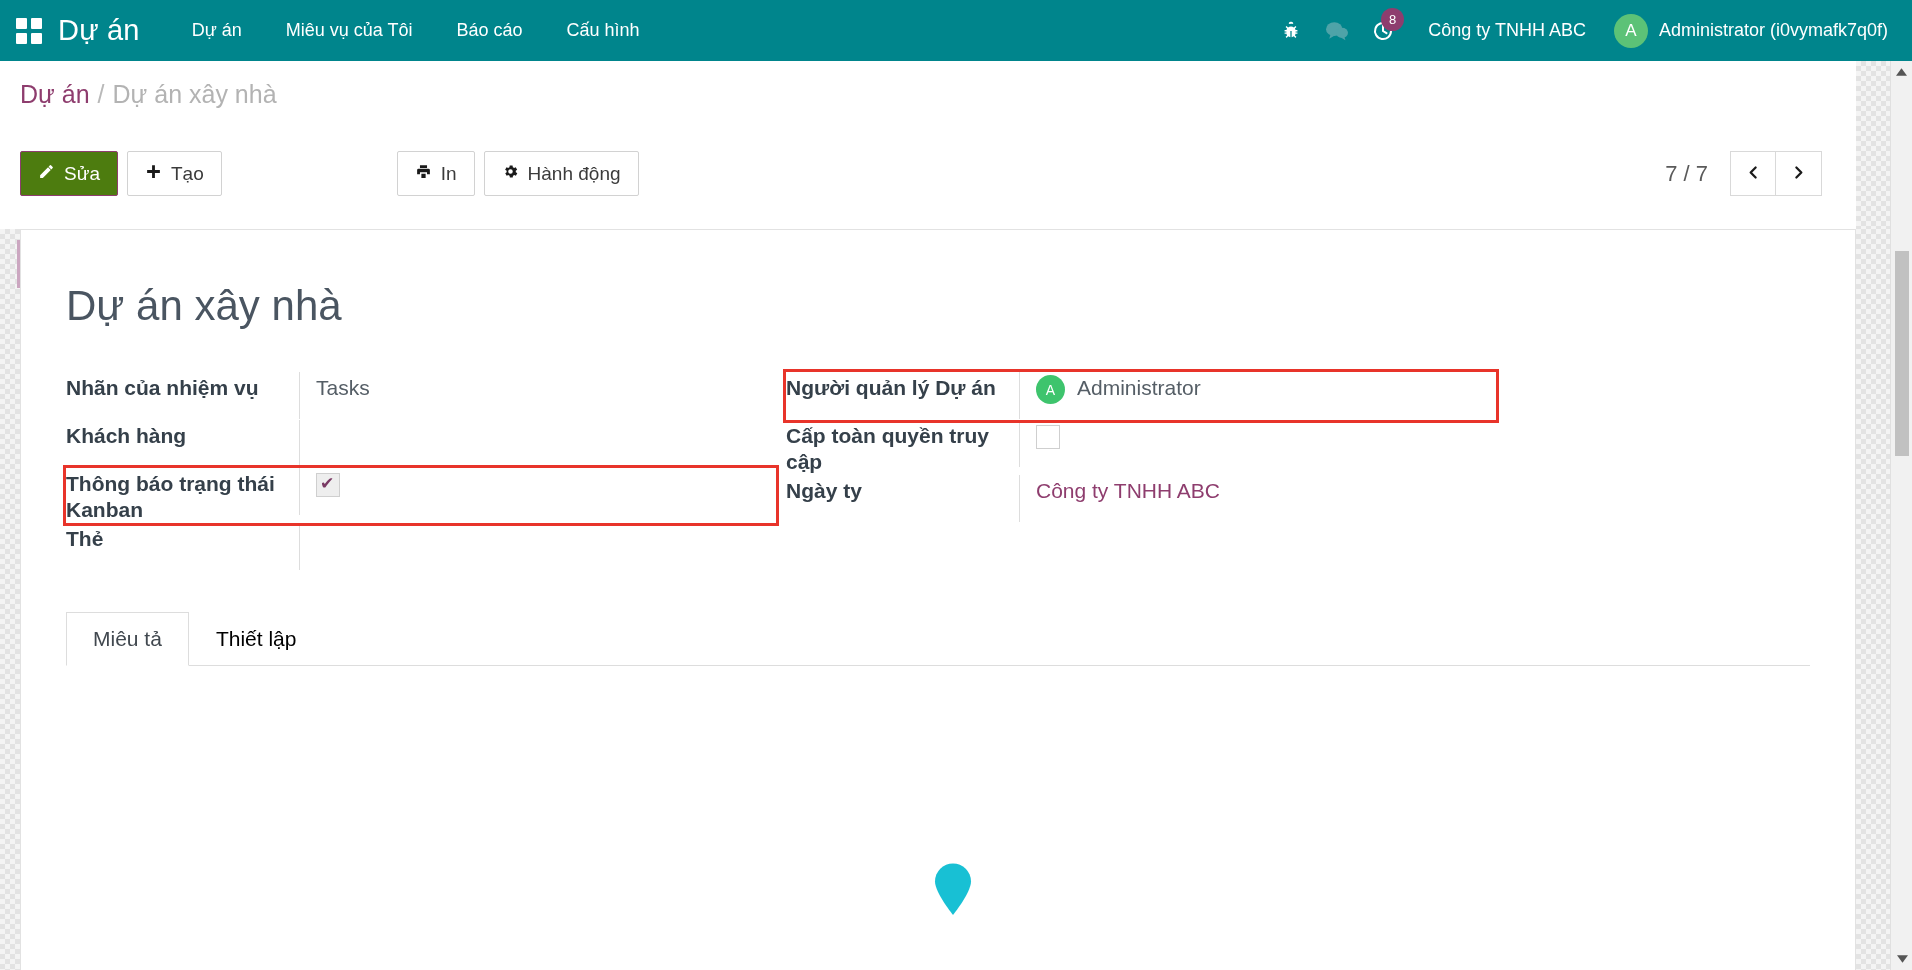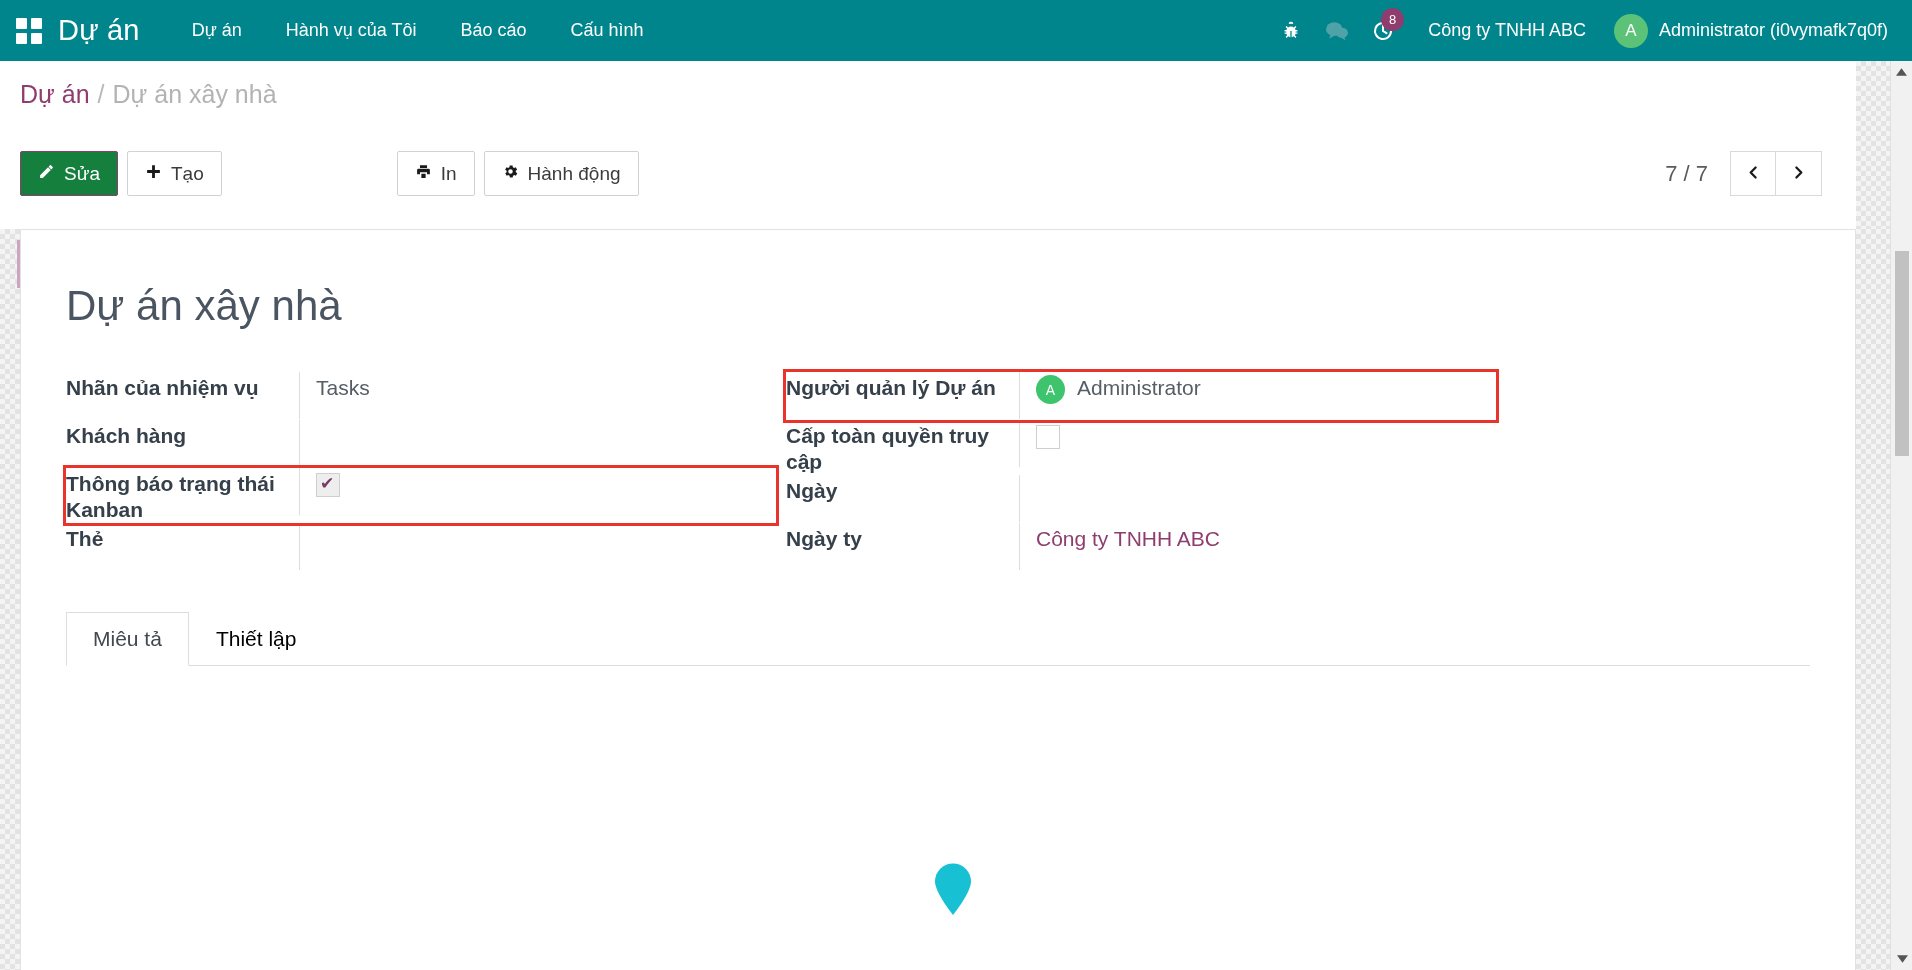--- a/index.html
+++ b/index.html
@@ -89,21 +89,21 @@
   .bc-sep { color: #b9b9b9; margin: 0 8px; }
   .bc-current { color: #b3b3b3; }
 
   .btn-row { position: absolute; top: 90px; left: 20px; display: flex; align-items: flex-start; }
   .btn {
     height: 45px; display: inline-flex; align-items: center; gap: 9px;
     padding: 0 17px; font-size: 19px; border: 1px solid #d2d2d2;
     background: #ffffff; color: #3b3b3b; cursor: pointer; white-space: nowrap;
     border-radius: 2px;
   }
-  .btn.primary { background: #15803d; border-color: #8e3d6e; color: #ffffff; }
+  .btn.primary { background: #4d7c0f; border-color: #8e3d6e; color: #ffffff; }
   .btn + .btn { margin-left: 9px; }
   .btn-gap { width: 175px; }
 
   .pager {
     position: absolute; top: 90px; right: 34px;
     display: flex; align-items: center;
   }
   .pager-count { font-size: 22px; color: #5a5a5a; margin-right: 22px; white-space: nowrap; }
   .pager-btn {
     width: 46px; height: 45px; border: 1px solid #d9d9d9; background: #ffffff;
@@ -229,21 +229,21 @@
     <i></i>
     <i></i>
     <i></i>
     <i></i>
   </div>
 
   <div class="brand">Dự án</div>
 
   <div class="nav-menu">
     <div class="nav-item">Dự án</div>
-    <div class="nav-item">Hành vụ của Tôi</div>
+    <div class="nav-item">Miêu vụ của Tôi</div>
     <div class="nav-item">Báo cáo</div>
     <div class="nav-item">Cấu hình</div>
   </div>
 
   <div class="nav-right">
 
     <div class="nav-icon">
       <svg width="22" height="22" viewBox="0 0 24 24" fill="#ffffff">
         <path d="M12 2a3 3 0 0 0-2.6 1.5l1 .9A3.9 3.9 0 0 1 12 4c.6 0 1.1.1 1.6.4l1-.9A3 3 0 0 0 12 2z"></path>
         <path d="M19 11h-2.1a5 5 0 0 0-.6-1.8l1.6-1.6-1.1-1.1-1.6 1.6A5 5 0 0 0 12 7a5 5 0 0 0-3.2 1.1L7.2 6.5 6.1 7.6l1.6 1.6A5 5 0 0 0 7.1 11H5v1.5h2v1H5V15h2.1a5 5 0 0 0 .6 1.8l-1.6 1.6 1.1 1.1 1.7-1.7a4.9 4.9 0 0 0 2.4.9V12h1.4v6.7c.9-.1 1.7-.4 2.4-.9l1.7 1.7 1.1-1.1-1.6-1.6a5 5 0 0 0 .6-1.8H19v-1.5h-2v-1h2V11z"></path>
@@ -388,24 +388,20 @@
         </div>
       </div>
 
       <div class="f-row">
         <div class="f-label">Cấp toàn quyền truy cập</div>
         <div class="f-val">
           <span class="chk"></span>
         </div>
       </div>
 
-      <div class="f-row">
-        <div class="f-label">Ngày</div>
-        <div class="f-val"></div>
-      </div>
 
       <div class="f-row">
         <div class="f-label">Ngày ty</div>
         <div class="f-val link">Công ty TNHH ABC</div>
       </div>
     </div>
   </div>
 
   <div class="notebook">
     <div class="nb-tab active">Miêu tả</div>

